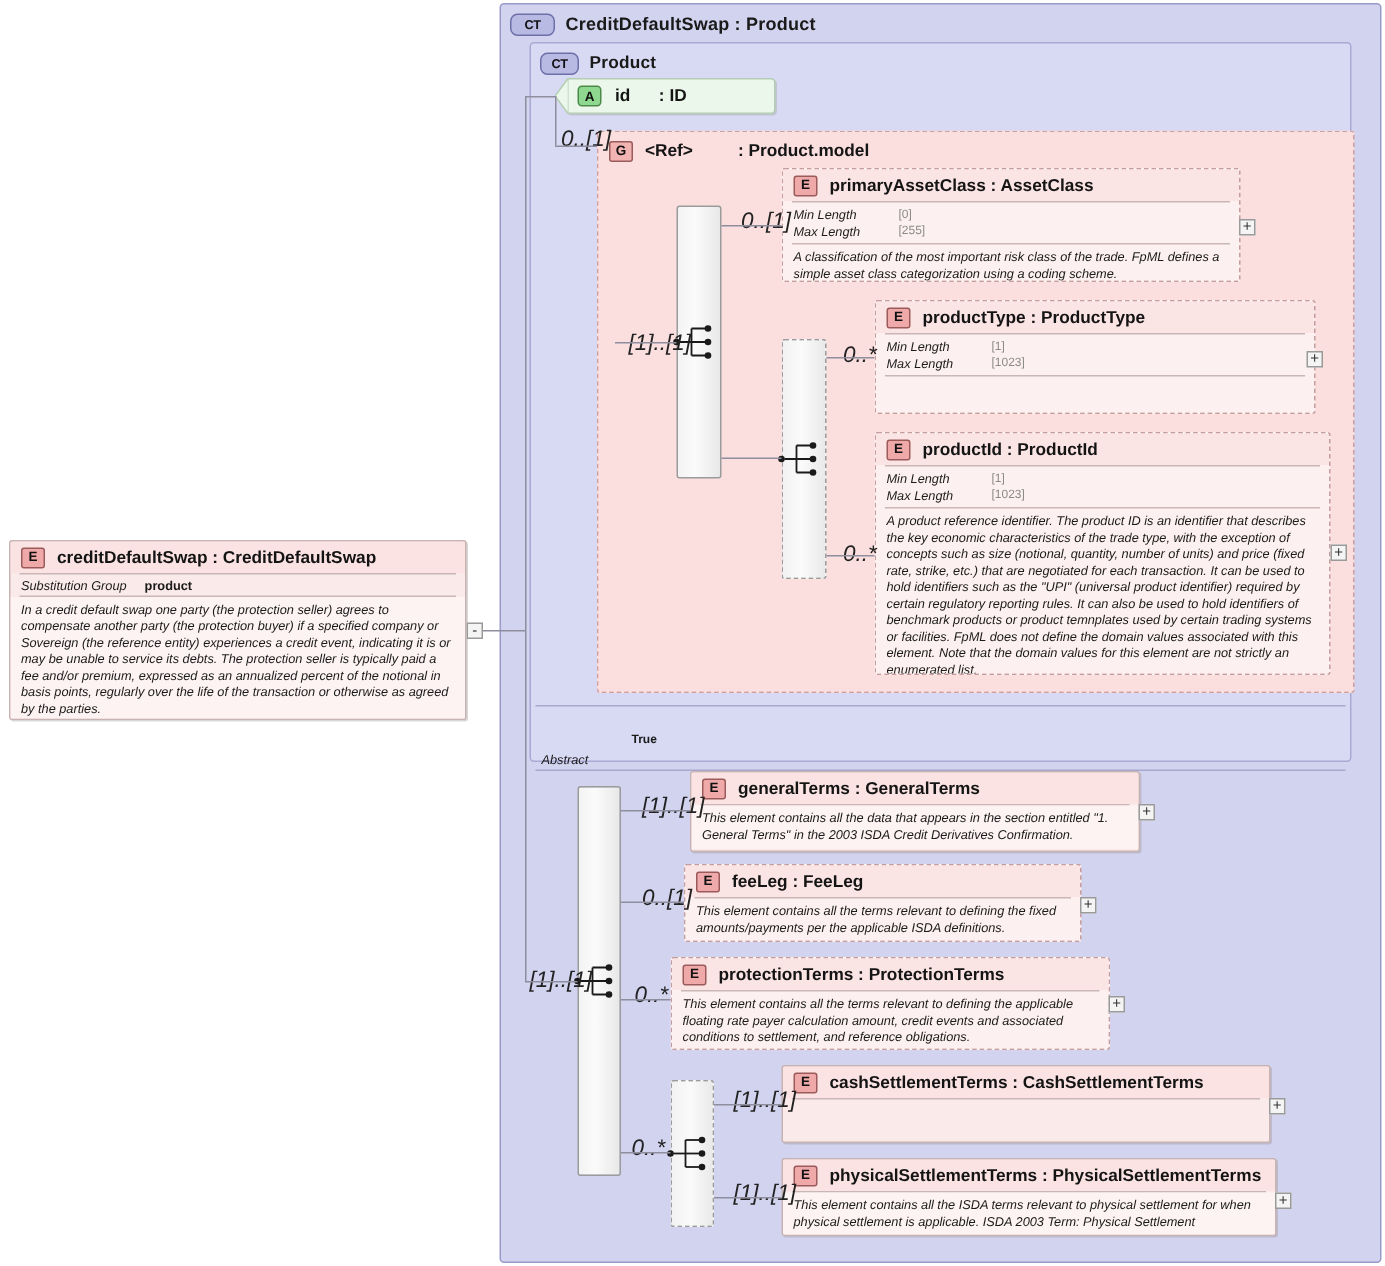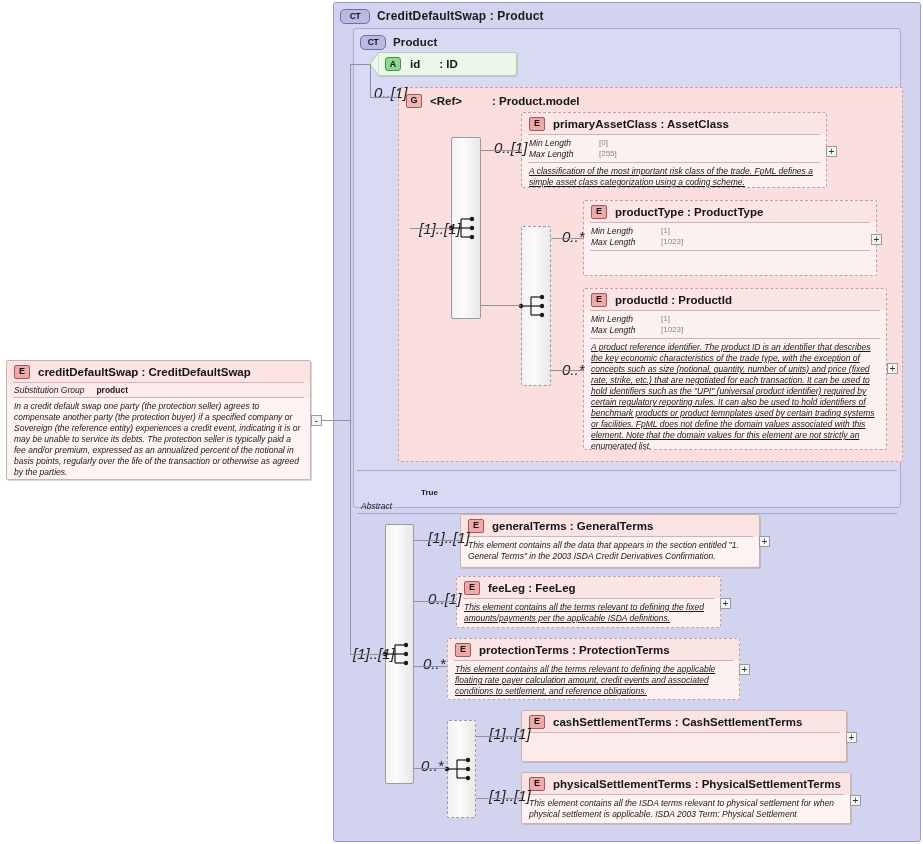--- a/index.html
+++ b/index.html
@@ -101,21 +101,21 @@
   .facets table{border-collapse:collapse;font-size:8.5px;}
   .facets td{padding:0;vertical-align:top;}
   .facets td.lbl{font-style:italic;color:#1c1c1c;width:62px;white-space:nowrap;}
   .facets td.val{font-style:normal;color:#8a8a8a;padding-left:8px;font-size:8px;}
   .ebox .doc{
     padding:3px 7px 4px 7px;
     font-size:8.5px;font-style:italic;color:#1a1a1a;
     line-height:11px;
     background:#fdf3f3;
   }
-  .ebox.dashed .doc{background:transparent;text-decoration:underline;}
+  .ebox.dashed .doc{background:transparent;}
 
   
   .abox{
     position:absolute;box-sizing:border-box;
     background:#eaf7ea;
     border:1px solid #b4ceb4;
     border-radius:3px;
     box-shadow:1px 1px 0 rgba(150,160,150,.35);
     display:flex;align-items:center;
   }

